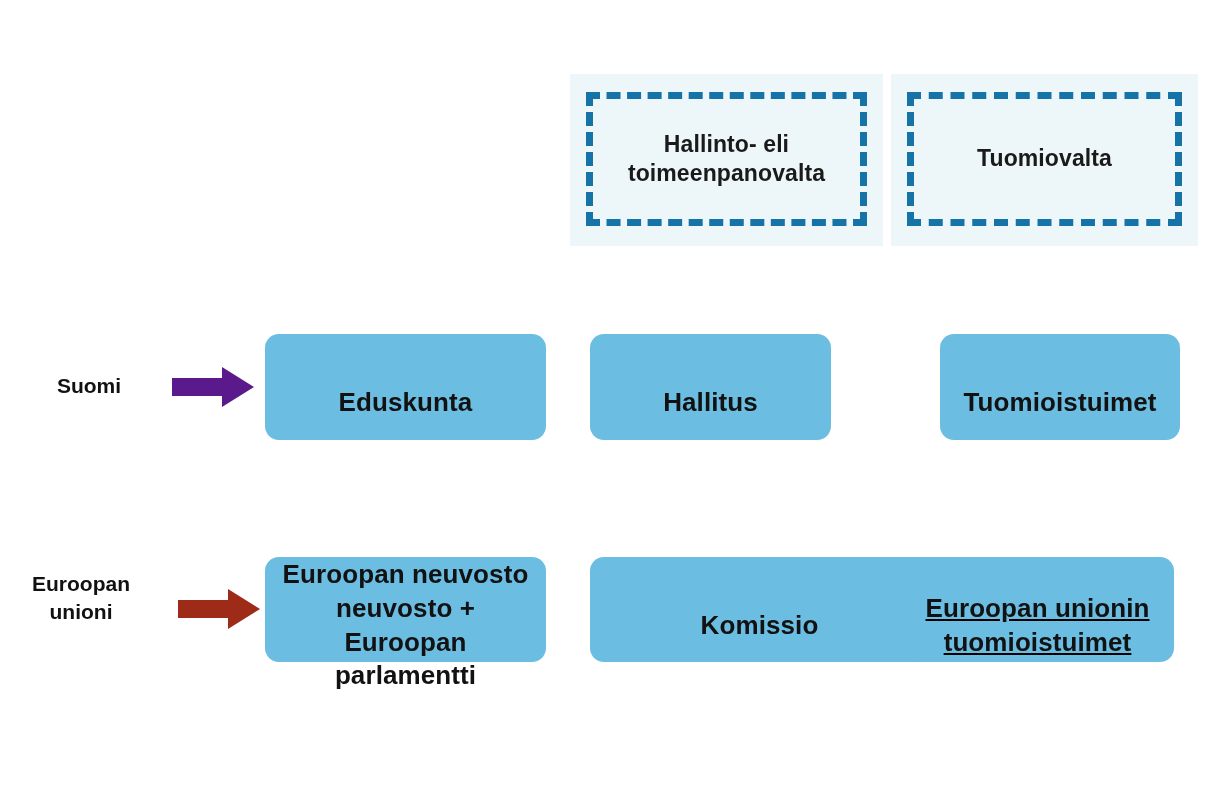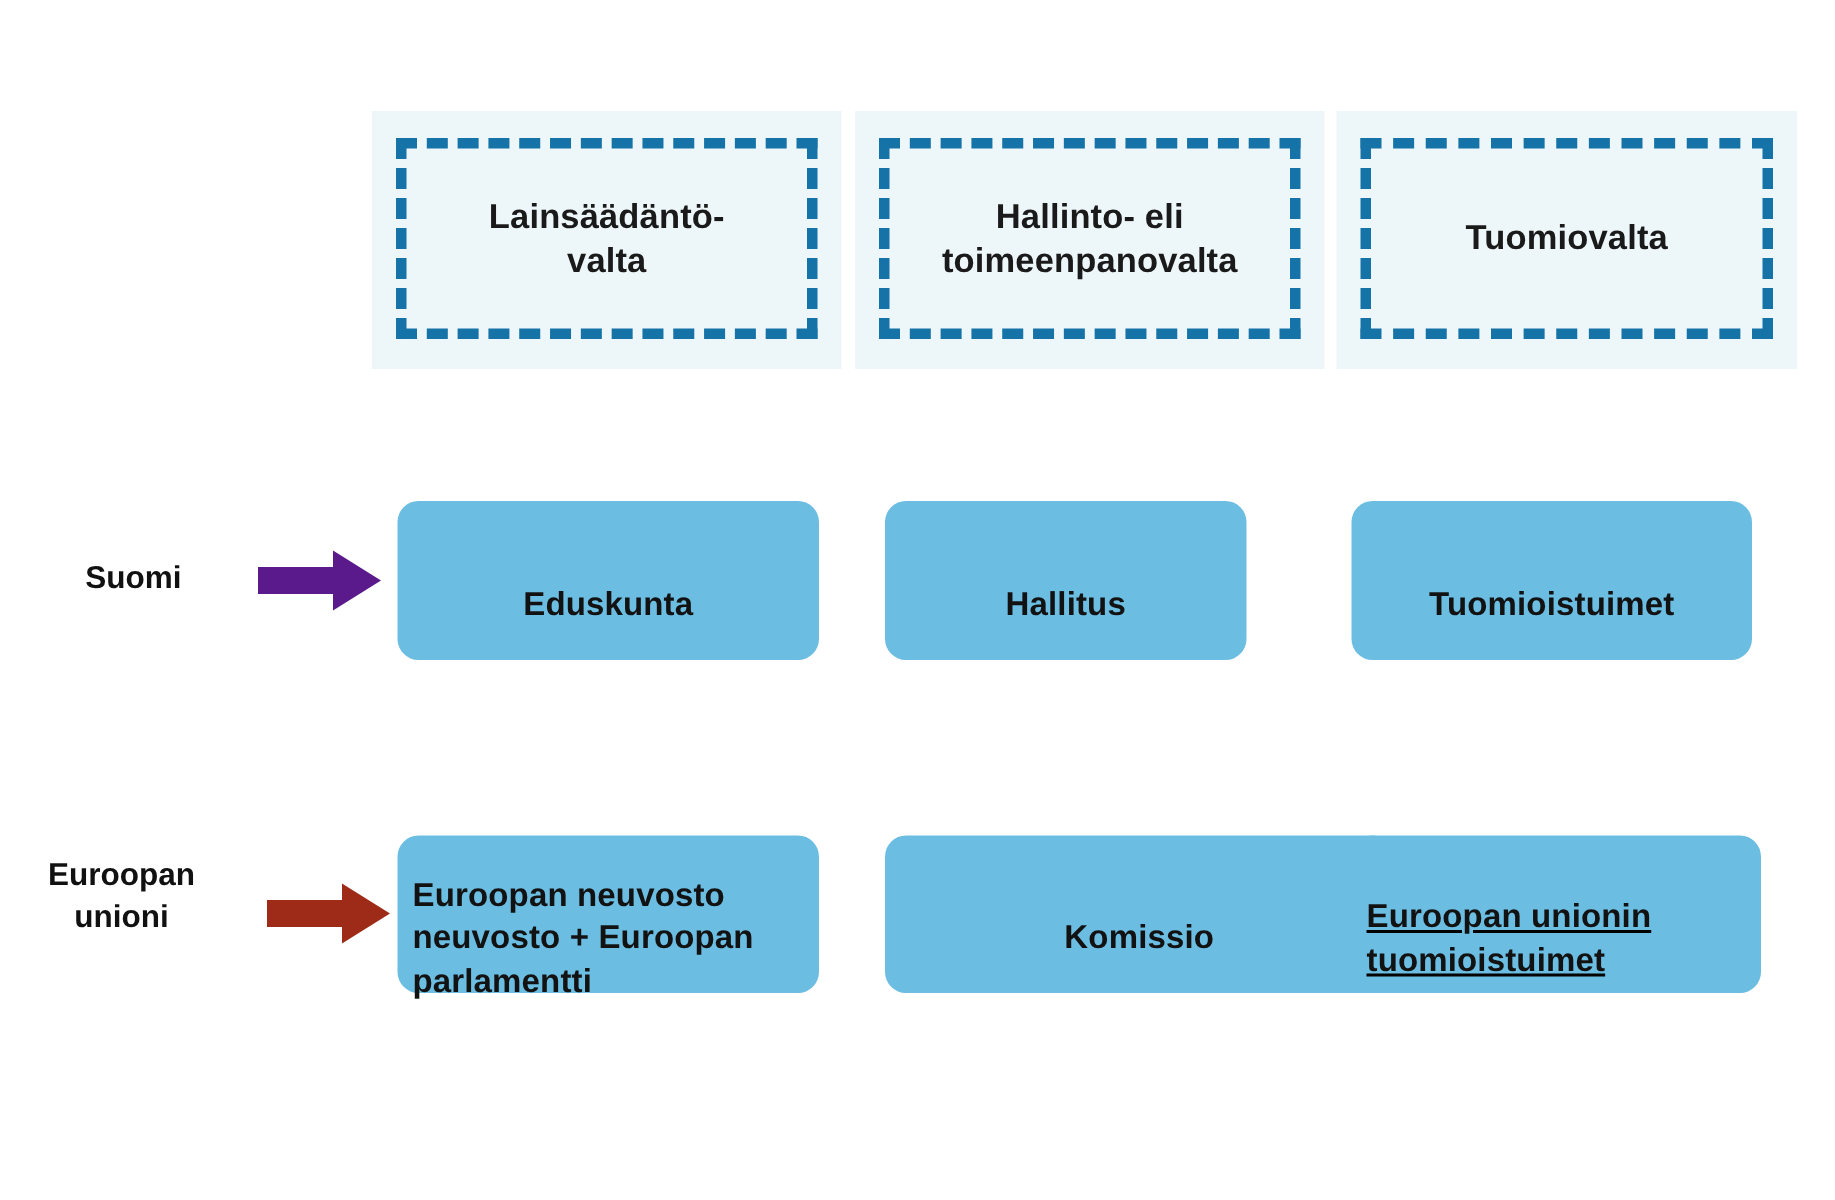--- a/index.html
+++ b/index.html
@@ -58,34 +58,35 @@
   .inst-box {
     position: absolute;
     background: #6cbde2;
     border-radius: 14px;
     display: flex;
     align-items: center;
     justify-content: center;
     box-sizing: border-box;
   }
   .inst-label {
-    font-size: 22px;
+    font-size: 26px;
     font-weight: bold;
     color: #121212;
+    text-align: center;
     line-height: 1.3;
     padding: 0 10px;
     letter-spacing: 0.1px;
     margin-top: 32px;
   }
 
   
   .row-suomi .inst-box { top: 334px; height: 106px; }
   #inst-suomi-0 { left: 265px; width: 281px; }
   #inst-suomi-1 { left: 590px; width: 241px; }
-  #inst-suomi-2 { left: 901px; width: 267px; }
+  #inst-suomi-2 { left: 940px; width: 240px; }
 
   
   .row-eu .inst-box { top: 557px; height: 105px; }
   #inst-eu-0 { left: 265px; width: 281px; }
   #inst-eu-1 { left: 590px; width: 339px; }
   #inst-eu-2 { left: 901px; width: 273px; text-decoration: underline; }
 
   
   .row-label {
     position: absolute;
@@ -106,25 +107,20 @@
     height: 42px;
   }
   #arrow-suomi { left: 172px; top: 366px; }
   #arrow-eu    { left: 178px; top: 588px; }
 </style>
 </head>
 <body>
 
 <div id="diagram">
 
-  <div class="branch-panel" id="branch-0">
-    <div class="dash-frame">
-      <div class="branch-label">Lainsäädäntö-<br>valta</div>
-    </div>
-  </div>
 
   <div class="branch-panel" id="branch-2">
     <div class="dash-frame">
       <div class="branch-label">Tuomiovalta</div>
     </div>
   </div>
 
   <div class="branch-panel" id="branch-1">
     <div class="dash-frame">
       <div class="branch-label">Hallinto- eli<br>toimeenpanovalta</div>

